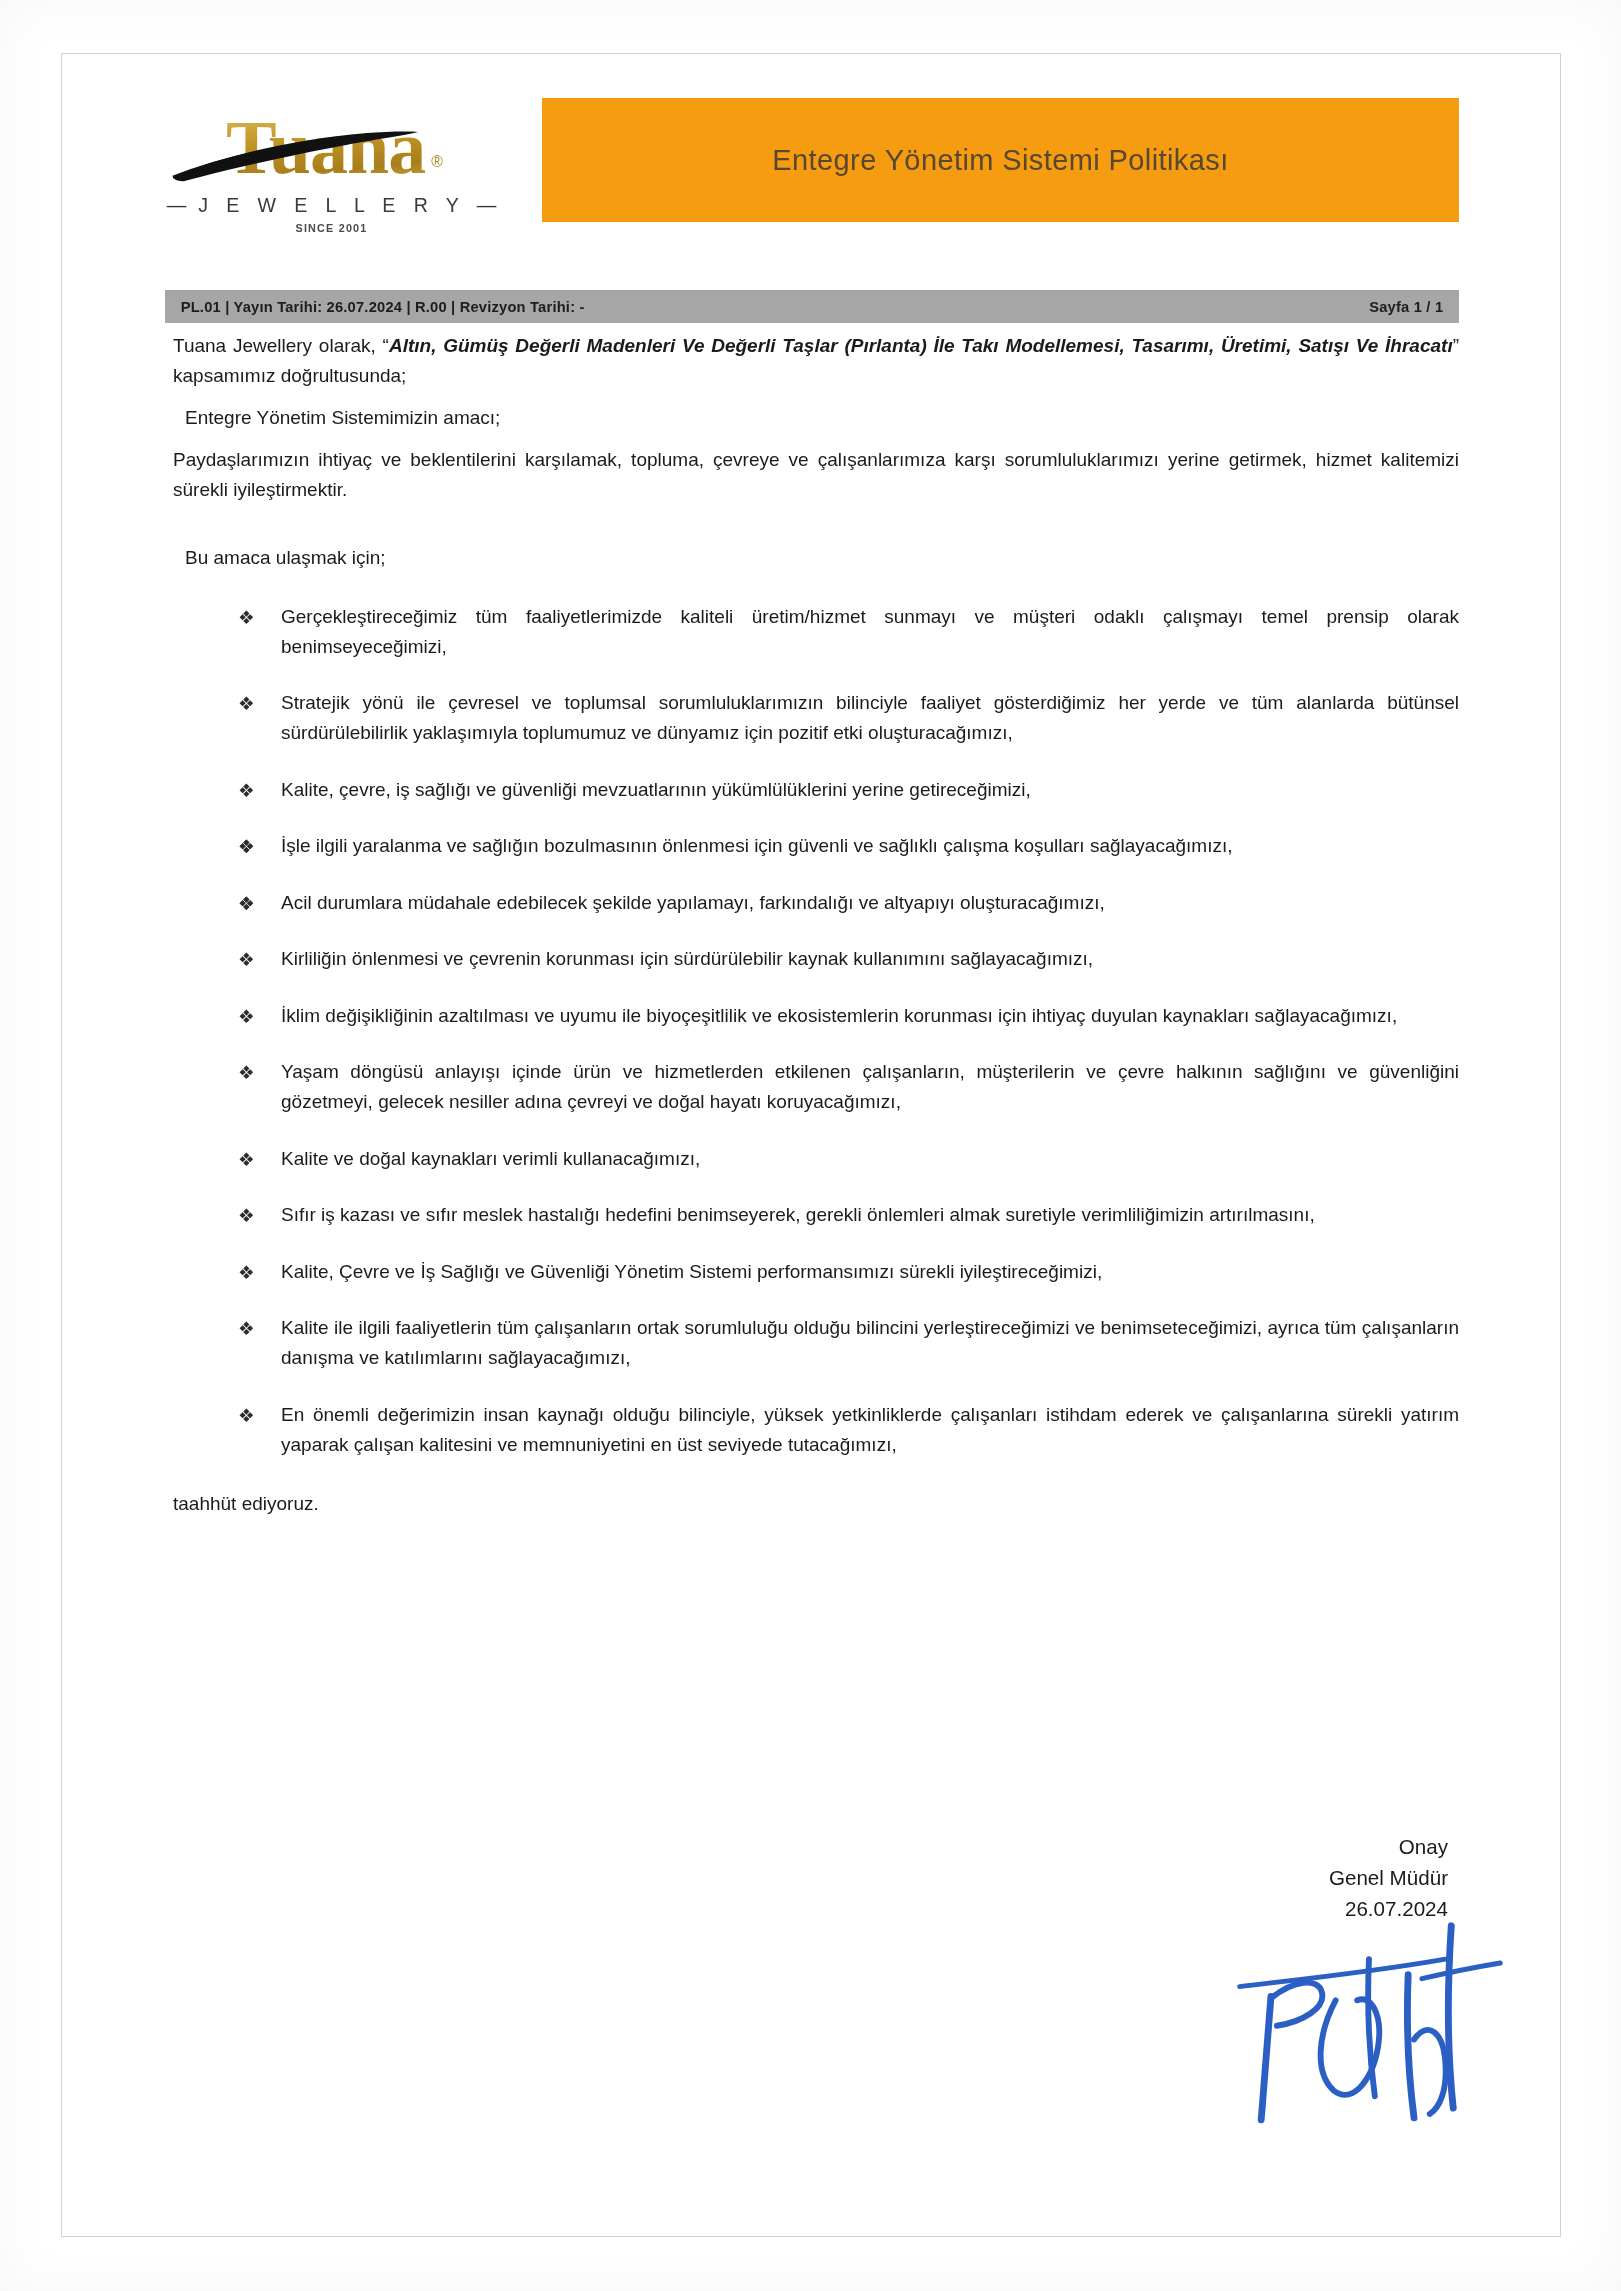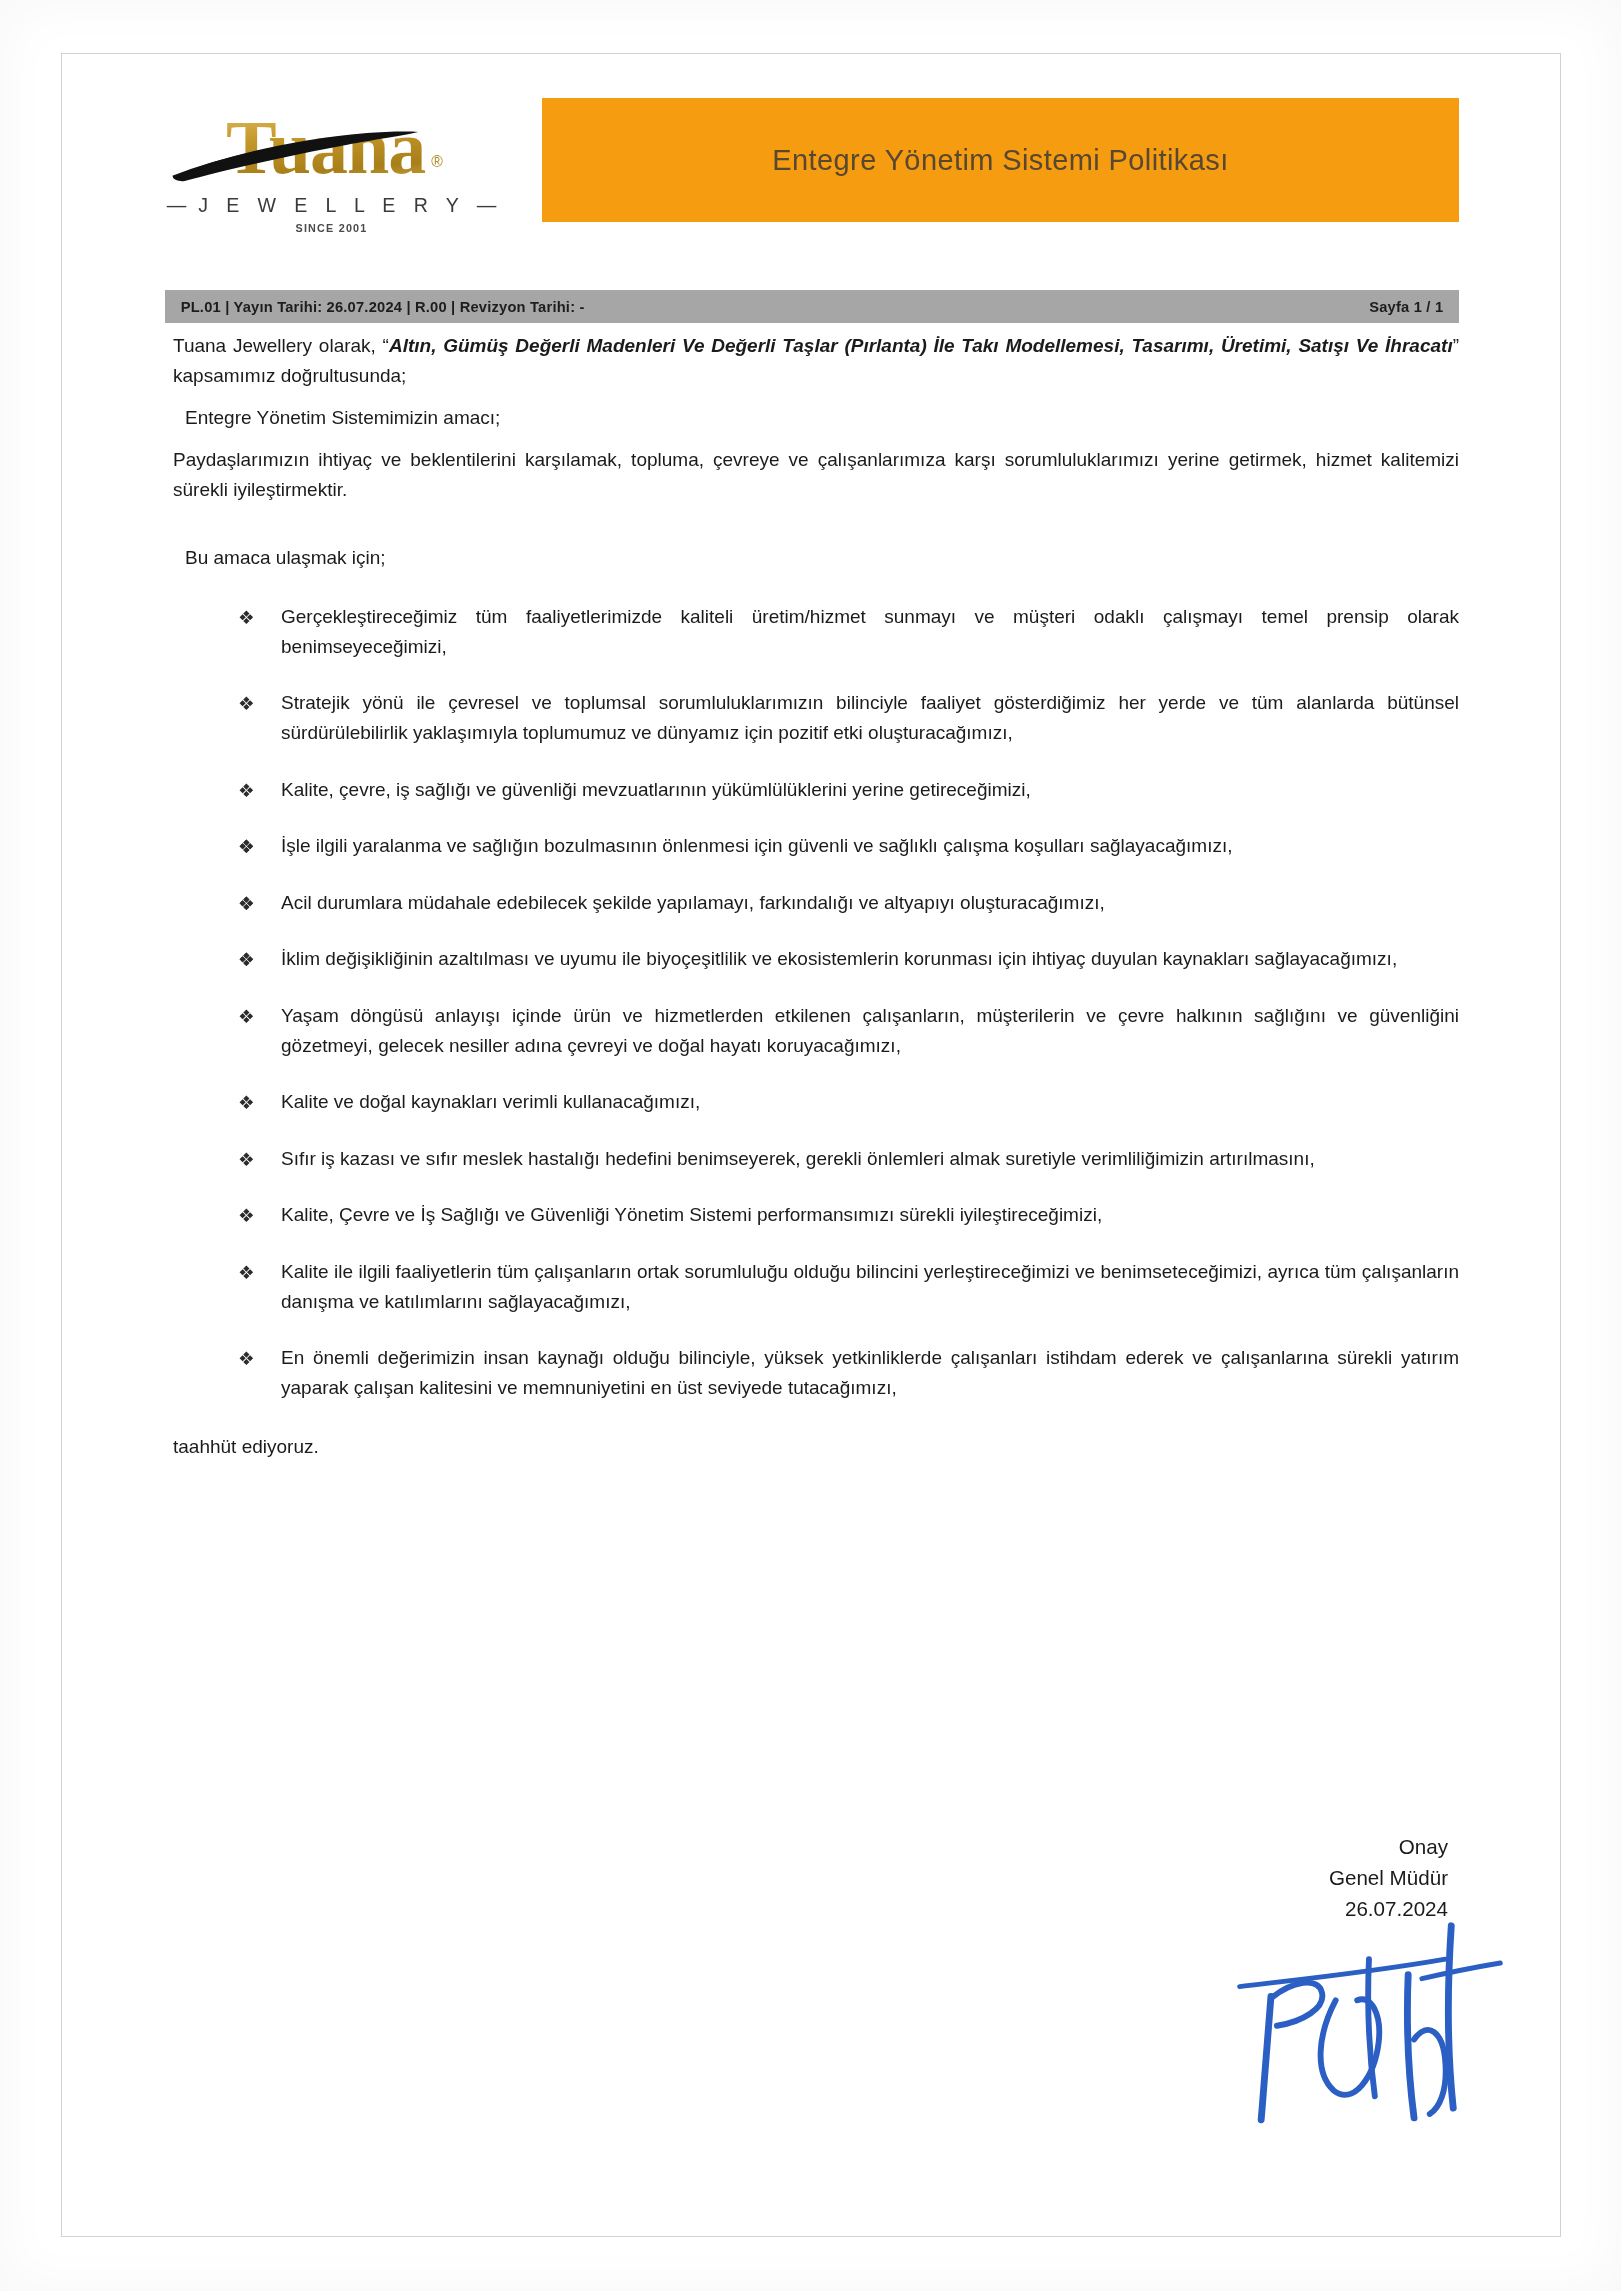--- a/index.html
+++ b/index.html
@@ -270,21 +270,21 @@
     <p class="purpose-line">Bu amaca ulaşmak için;</p>
 
     <ul class="policy-list">
       <li><span class="bullet-glyph">❖</span><span>Gerçekleştireceğimiz tüm faaliyetlerimizde kaliteli üretim/hizmet sunmayı ve müşteri odaklı çalışmayı temel prensip olarak benimseyeceğimizi,</span></li>
       <li><span class="bullet-glyph">❖</span><span>Stratejik yönü ile çevresel ve toplumsal sorumluluklarımızın bilinciyle faaliyet gösterdiğimiz her yerde ve tüm alanlarda bütünsel sürdürülebilirlik yaklaşımıyla toplumumuz ve dünyamız için pozitif etki oluşturacağımızı,</span></li>
       <li class="no-justify"><span class="bullet-glyph">❖</span><span>Kalite, çevre, iş sağlığı ve güvenliği mevzuatlarının yükümlülüklerini yerine getireceğimizi,</span></li>
       <li><span class="bullet-glyph">❖</span></li>
       <li class="no-justify"><span class="bullet-glyph">❖</span><span>İşle ilgili yaralanma ve sağlığın bozulmasının önlenmesi için güvenli ve sağlıklı çalışma koşulları sağlayacağımızı,</span></li>
       <li class="no-justify"><span class="bullet-glyph">❖</span></li>
       <li class="no-justify"><span class="bullet-glyph">❖</span><span>Acil durumlara müdahale edebilecek şekilde yapılamayı, farkındalığı ve altyapıyı oluşturacağımızı,</span></li>
-      <li class="no-justify"><span class="bullet-glyph">❖</span></li>
+      <li class="no-justify"><span class="bullet-glyph">❖</span><span>Kirliliğin önlenmesi ve çevrenin korunması için sürdürülebilir kaynak kullanımını sağlayacağımızı,</span></li>
       <li><span class="bullet-glyph">❖</span><span>İklim değişikliğinin azaltılması ve uyumu ile biyoçeşitlilik ve ekosistemlerin korunması için ihtiyaç duyulan kaynakları sağlayacağımızı,</span></li>
       <li><span class="bullet-glyph">❖</span><span>Yaşam döngüsü anlayışı içinde ürün ve hizmetlerden etkilenen çalışanların, müşterilerin ve çevre halkının sağlığını ve güvenliğini gözetmeyi, gelecek nesiller adına çevreyi ve doğal hayatı koruyacağımızı,</span></li>
       <li class="no-justify"><span class="bullet-glyph">❖</span><span>Kalite ve doğal kaynakları verimli kullanacağımızı,</span></li>
       <li><span class="bullet-glyph">❖</span><span>Sıfır iş kazası ve sıfır meslek hastalığı hedefini benimseyerek, gerekli önlemleri almak suretiyle verimliliğimizin artırılmasını,</span></li>
       <li class="no-justify"><span class="bullet-glyph">❖</span><span>Kalite, Çevre ve İş Sağlığı ve Güvenliği Yönetim Sistemi performansımızı sürekli iyileştireceğimizi,</span></li>
       <li><span class="bullet-glyph">❖</span><span>Kalite ile ilgili faaliyetlerin tüm çalışanların ortak sorumluluğu olduğu bilincini yerleştireceğimizi ve benimseteceğimizi, ayrıca tüm çalışanların danışma ve katılımlarını sağlayacağımızı,</span></li>
       <li><span class="bullet-glyph">❖</span><span>En önemli değerimizin insan kaynağı olduğu bilinciyle, yüksek yetkinliklerde çalışanları istihdam ederek ve çalışanlarına sürekli yatırım yaparak çalışan kalitesini ve memnuniyetini en üst seviyede tutacağımızı,</span></li>
     </ul>
 
     <p class="closing">taahhüt ediyoruz.</p>

